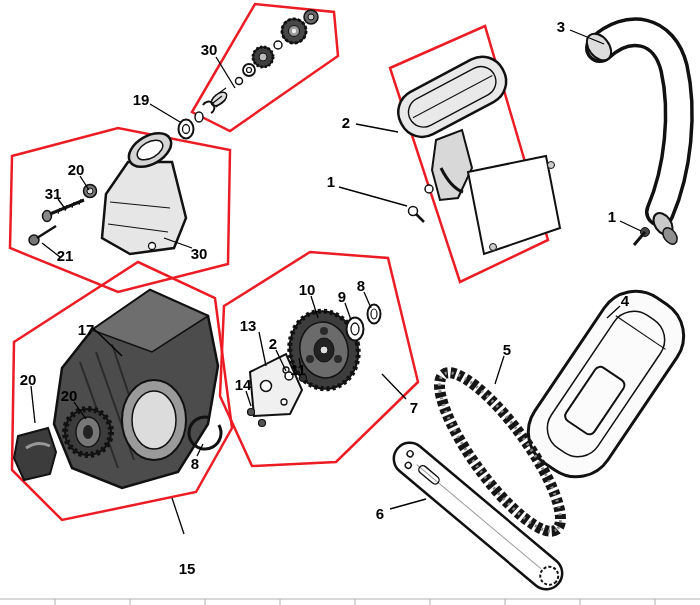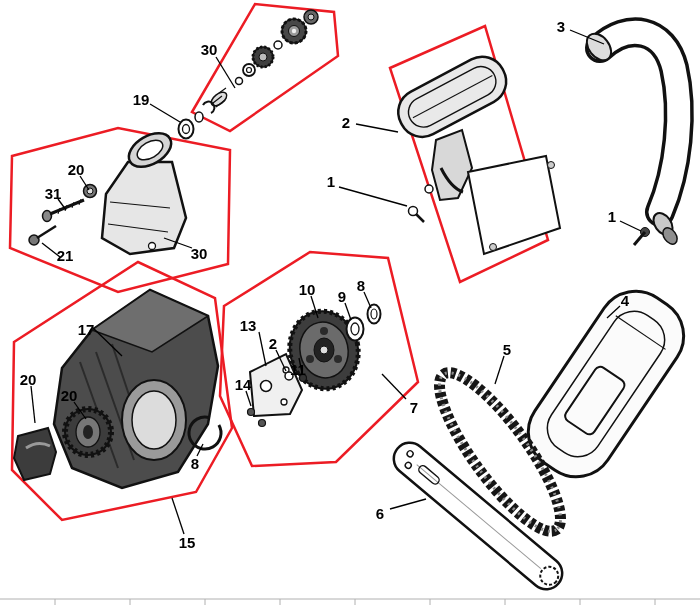--- a/index.html
+++ b/index.html
@@ -247,21 +247,21 @@
   <div class="part-label" style="left:507px;top:349px">5</div>
   <div class="part-label" style="left:380px;top:513px">6</div>
   <div class="part-label" style="left:414px;top:407px">7</div>
   <div class="part-label" style="left:361px;top:285px">8</div>
   <div class="part-label" style="left:342px;top:296px">9</div>
   <div class="part-label" style="left:307px;top:289px">10</div>
   <div class="part-label" style="left:298px;top:369px">11</div>
   <div class="part-label" style="left:273px;top:343px">2</div>
   <div class="part-label" style="left:248px;top:325px">13</div>
   <div class="part-label" style="left:243px;top:384px">14</div>
-  <div class="part-label" style="left:187px;top:542px">15</div>
+  <div class="part-label" style="left:187px;top:568px">15</div>
   <div class="part-label" style="left:195px;top:463px">8</div>
   <div class="part-label" style="left:86px;top:329px">17</div>
   <div class="part-label" style="left:69px;top:395px">20</div>
   <div class="part-label" style="left:28px;top:379px">20</div>
   <div class="part-label" style="left:199px;top:253px">30</div>
   <div class="part-label" style="left:65px;top:255px">21</div>
   <div class="part-label" style="left:53px;top:193px">31</div>
   <div class="part-label" style="left:76px;top:169px">20</div>
   <div class="part-label" style="left:141px;top:99px">19</div>
   <div class="part-label" style="left:209px;top:49px">30</div>

